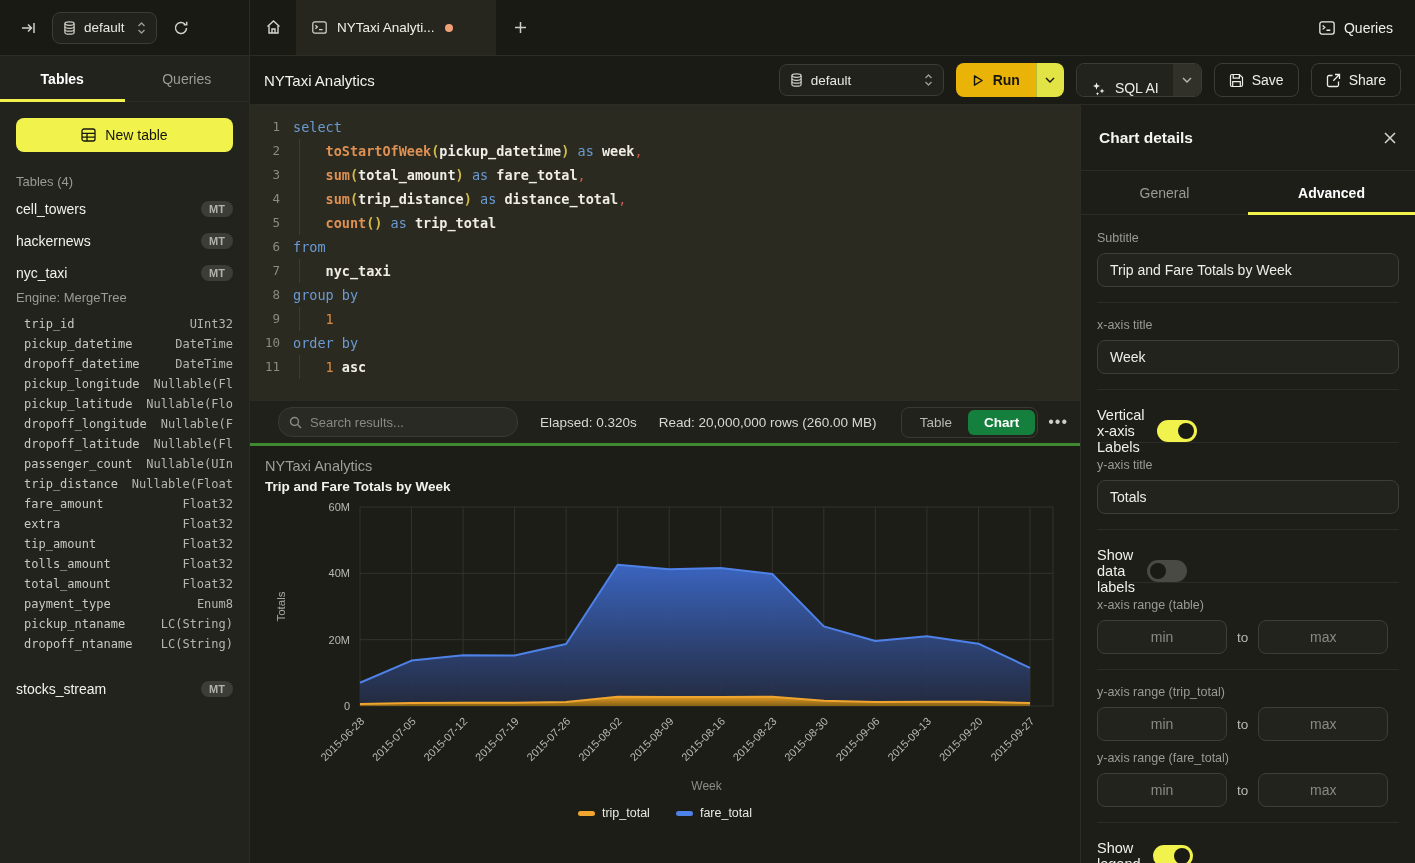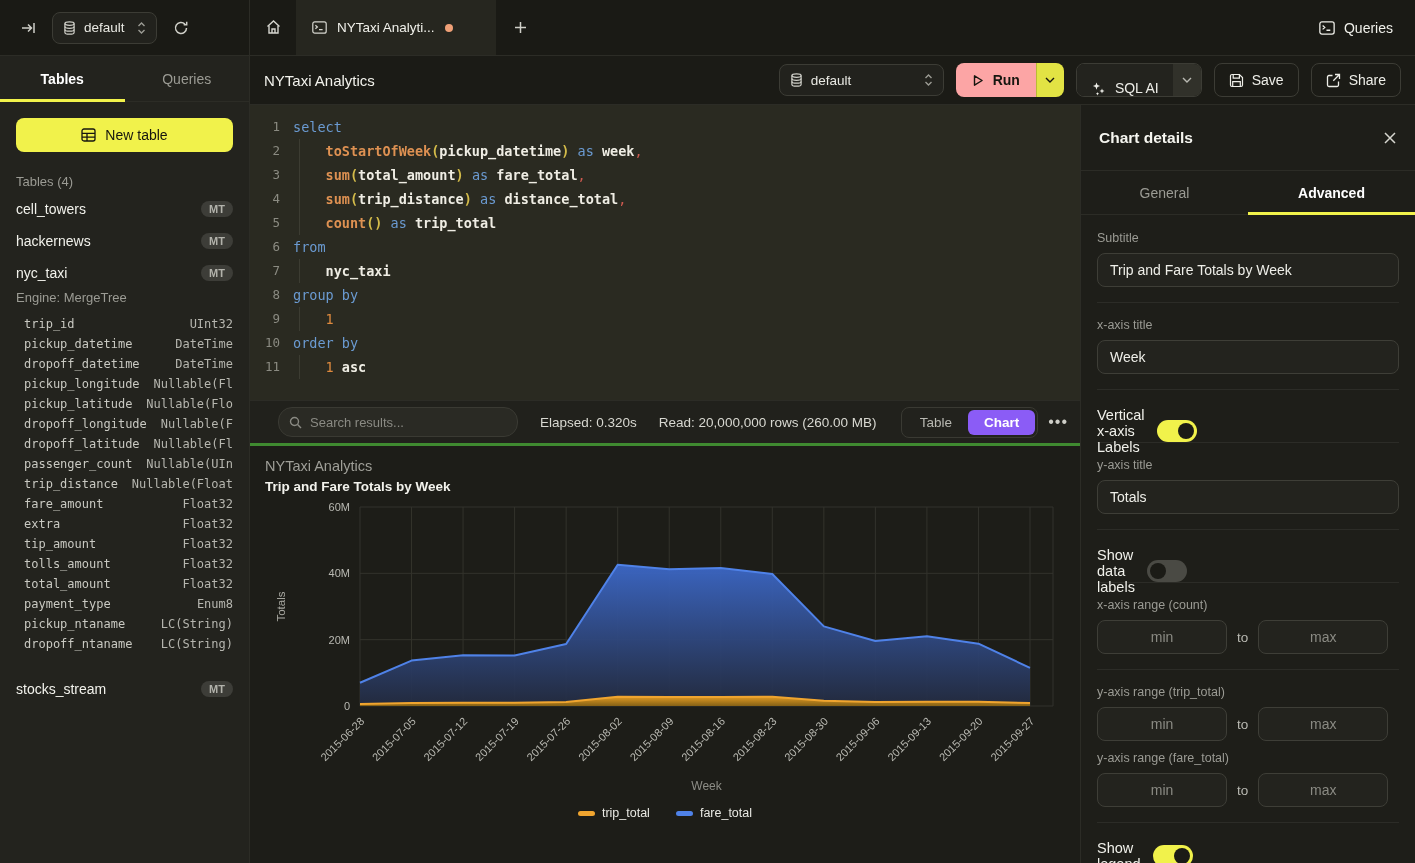--- a/index.html
+++ b/index.html
@@ -41,21 +41,21 @@
   .col-name { color:#c9c9c2;margin-left:8px; }
   .col-type { color:#b6b6af; }
   .tbl-row.last { margin-top:10px; }
 
   
   .toolbar { position:absolute; left:250px; top:56px; width:1165px; height:49px; background:#1b1b16; border-bottom:1px solid #2c2c26; display:flex; align-items:center; padding:0 14px; }
   .q-title { font-size:15px; color:#f2f2ec; }
   .toolbar .spacer { flex:1; }
   .btn { display:flex; align-items:center; gap:8px; height:34px; padding:0 14px; border:1px solid #3c3c35; border-radius:8px; font-size:14px; font-weight:500; color:#eeeee8; cursor:pointer; background:transparent; white-space:nowrap; }
   .split { display:flex; align-items:stretch; height:34px; border-radius:8px; overflow:hidden; cursor:pointer; }
-  .run-main { display:flex; align-items:center; gap:9px; background:#fca5a5; color:#16160f; padding:16px 16px; font-size:14px; font-weight:600; }
+  .run-main { display:flex; align-items:center; gap:9px; background:#eab308; color:#16160f; padding:16px 16px; font-size:14px; font-weight:600; }
   .run-caret { display:flex; align-items:center; justify-content:center; width:28px; background:#e2e344; color:#16160f; border-left:1px solid rgba(0,0,0,.18); }
   .sqlai { border:1px solid #3c3c35; border-radius:8px; }
   .sqlai-main { display:flex; align-items:flex-end; gap:9px; background:#23231e; color:#eeeee8; padding:0 14px; font-size:14px; font-weight:500; }
   .sqlai-caret { display:flex; align-items:center; justify-content:center; width:28px; background:#31312a; color:#b9b9b2; }
   .tgap { width:12px; flex:none; }
 
   
   .editor { position:absolute; left:250px; top:105px; width:830px; height:295px; background:#2a2a21; padding:10px 0; font-family:"DejaVu Sans Mono", monospace; font-size:13.5px; }
   .ed-line { display:flex; height:24px; line-height:24px; }
   .ed-num { width:30px; text-align:right; color:#8b8b82; flex:none; font-size:12.5px; }
@@ -70,21 +70,21 @@
   .c-pl { color:#d8d8d0; }
 
   
   .results-bar { position:absolute; left:250px; top:400px; width:830px; height:43px; background:#21211c; border-top:1px solid #2c2c26; display:flex; align-items:center; padding:0 12px; }
   .res-search { width:240px; height:30px; background:#2a2a24; border:1px solid #3a3a33; border-radius:14px; display:flex; align-items:center; gap:8px; padding:12px 10px; color:#8a8a83;margin-left:16px; }
   .res-search input { background:transparent; border:none; outline:none; color:#d8d8d1; font-size:13px; width:100%; font-family:"Liberation Sans",sans-serif; }
   .res-search input::placeholder { color:#8a8a83; }
   .res-stat { font-size:13.5px; color:#d8d8d1; margin-left:22px; white-space:nowrap; }
   .seg-group { margin-left:auto; display:flex; background:#22221d; border:1px solid #3a3a33; border-radius:8px; padding:2px; }
   .seg { padding:5px 16px; font-size:13.5px; color:#b9b9b2; border-radius:6px; cursor:pointer; }
-  .seg.active { background:#8b5cf6; color:#ffffff; font-weight:700; }
+  .seg.active { background:#15803d; color:#ffffff; font-weight:700; }
   .more-btn { margin-left:10px; color:#cfcfc8; font-size:16px; letter-spacing:1px; cursor:pointer; }
   .green-line { position:absolute; left:250px; top:443px; width:830px; height:3px; background:#3f8a30; }
 
   
   .chart-panel { position:absolute; left:250px; top:446px; width:830px; height:417px; background:#1d1d18; }
   .chart-title { position:absolute; left:15px; top:12px; font-size:14.5px; color:#9f9f98; }
   .chart-subtitle { position:absolute; left:15px; top:33px; font-size:13.5px; font-weight:700; color:#f2f2ec; }
   .chart-legend { position:absolute; left:0; top:360px; width:830px; display:flex; justify-content:center; gap:26px; }
   .leg-item { display:flex; align-items:center; gap:7px; font-size:12.5px; color:#e9e9e3; cursor:pointer; }
   .leg-swatch { width:17px; height:5px; border-radius:3px; }
@@ -534,21 +534,21 @@
       <div class="sec toggle">
         <div class="toggle-row">
           <span>Show data labels</span>
           <div class="toggle off">
             <div class="knob"></div>
           </div>
         </div>
       </div>
       <div class="divider"></div>
       <div class="sec range">
-        <div class="fld-label">x-axis range (count)</div>
+        <div class="fld-label">x-axis range (table)</div>
         <div class="range-row">
           <input class="fld-input" placeholder="min" style="">
           <span class="range-to">to</span>
           <input class="fld-input" placeholder="max" style="">
         </div>
       </div>
       <div class="divider"></div>
       <div class="sec range">
         <div class="fld-label">y-axis range (trip_total)</div>
         <div class="range-row">

